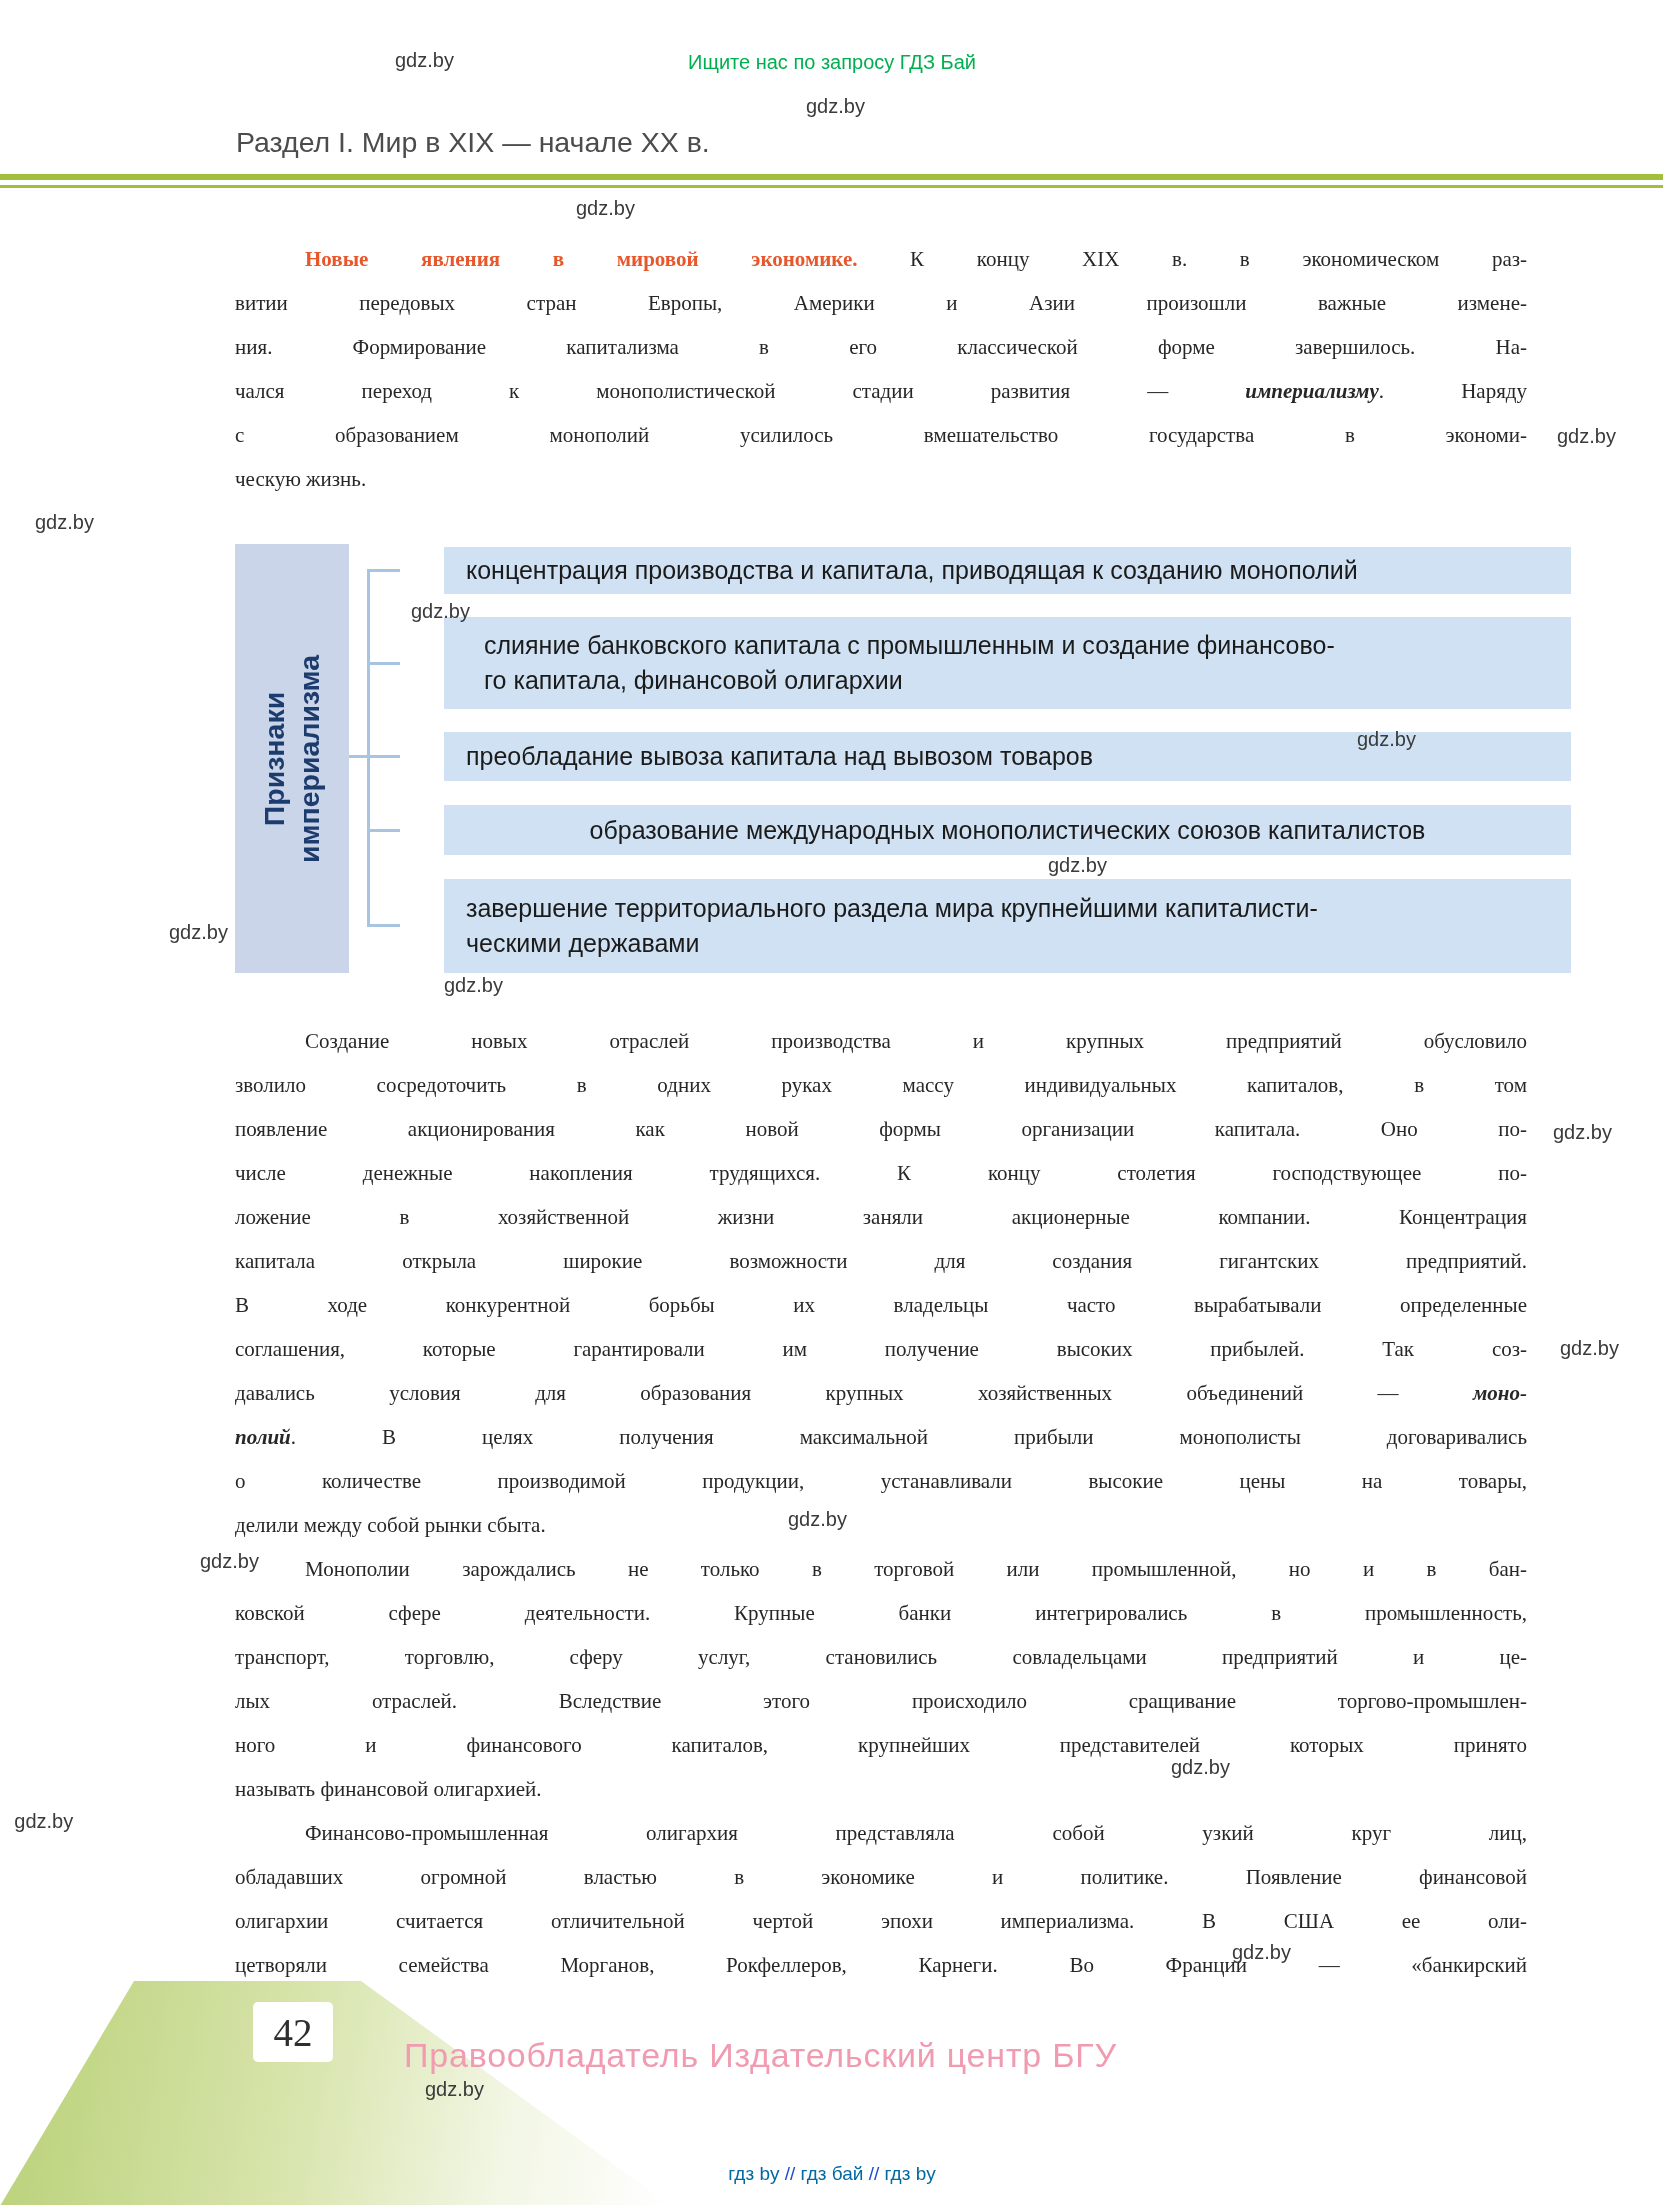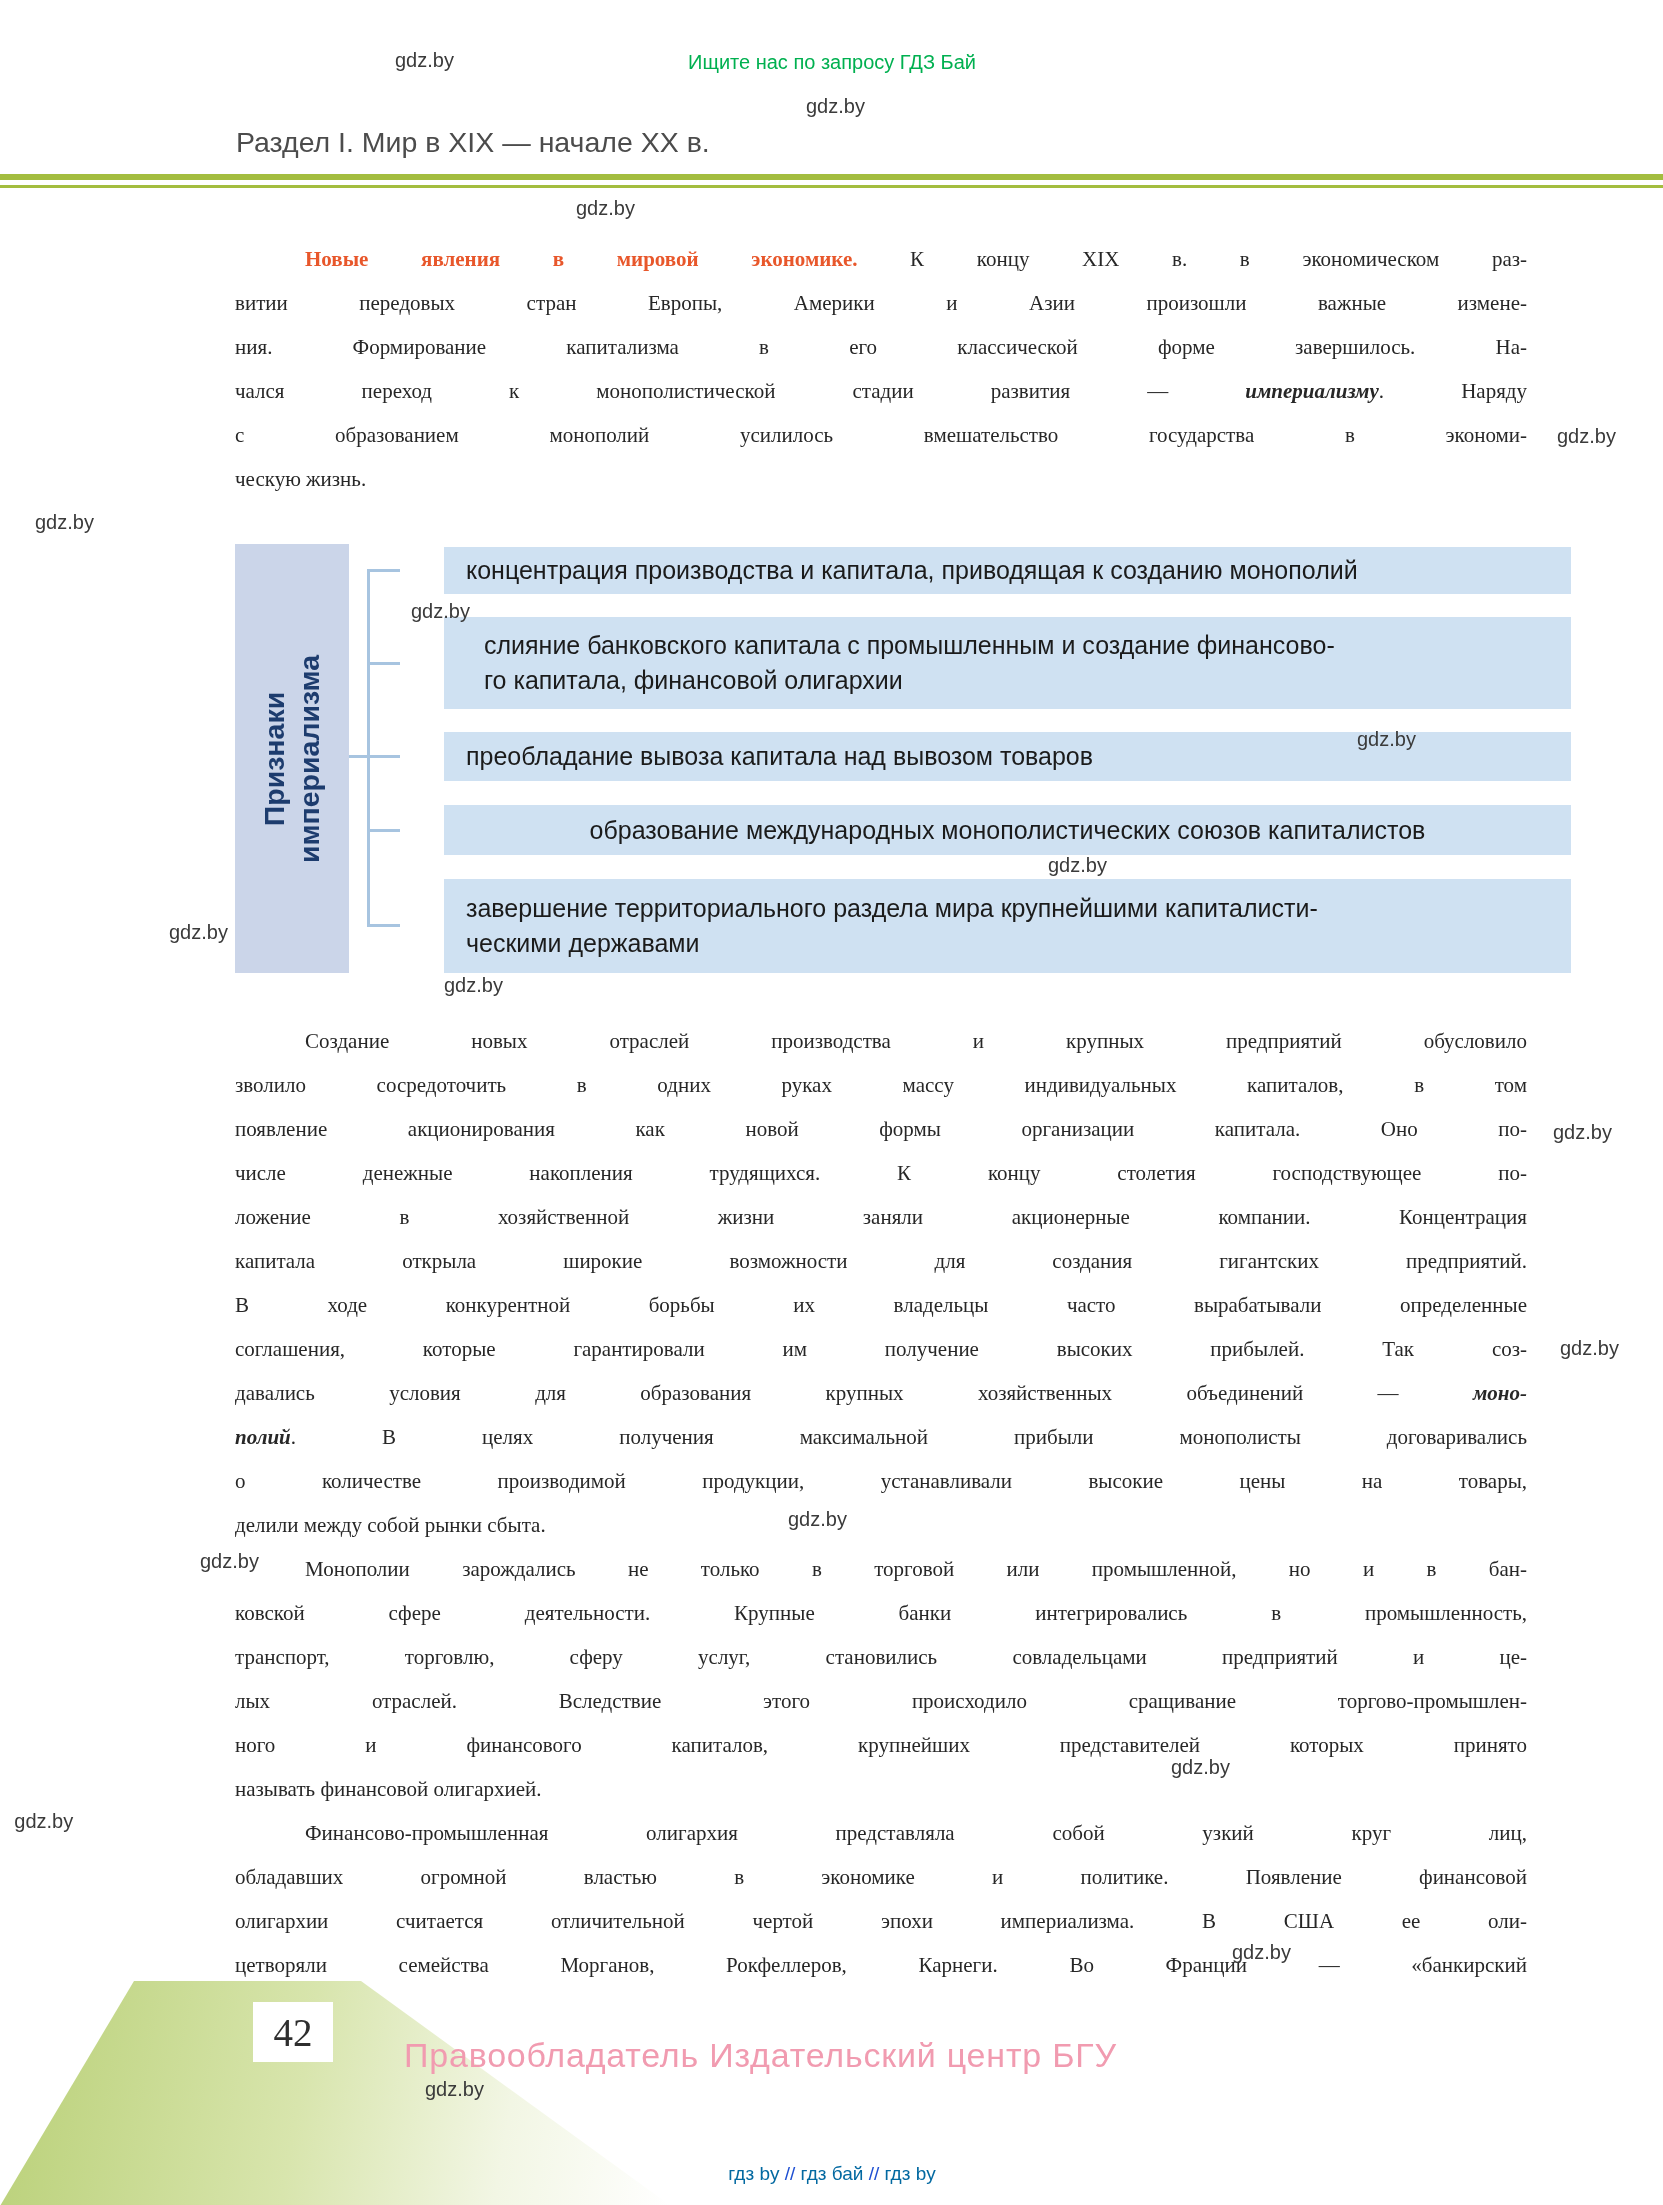--- a/index.html
+++ b/index.html
@@ -85,21 +85,21 @@
   .dbox-5 { top: 335px; height: 94px; }
 
   .footer-band {
     position: absolute; left: 0; top: 1981px; width: 671px; height: 225px;
     background: linear-gradient(100deg, #b9d077 0%, #d8e5ad 45%, #f2f6e4 75%, #ffffff 100%);
     clip-path: polygon(134px 0, 361px 0, 671px 225px, 0 225px);
     z-index: 1;
   }
   .page-number-box {
     position: absolute; left: 253px; top: 2002px; width: 80px; height: 60px;
-    background: #ffffff; border-radius: 0;
+    background: #ffffff; border-radius: 5px;
     display: flex; align-items: center; justify-content: center;
     font: 39px "Liberation Serif", serif; color: #2e2e2e;
     z-index: 2;
   }
   .copyright {
     position: absolute; left: 404px; top: 2036px;
     font: 34px "Liberation Sans", sans-serif;
     color: #f19bb0; letter-spacing: 0.8px;
     z-index: 2;
   }

